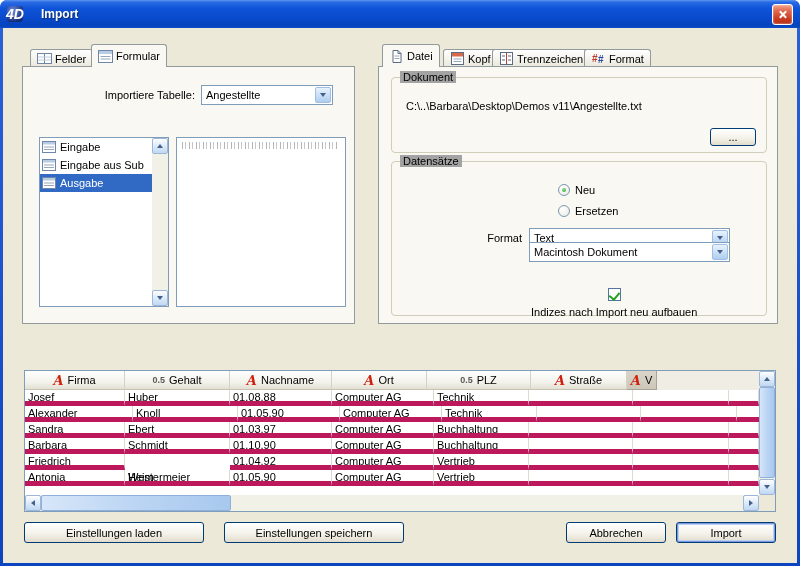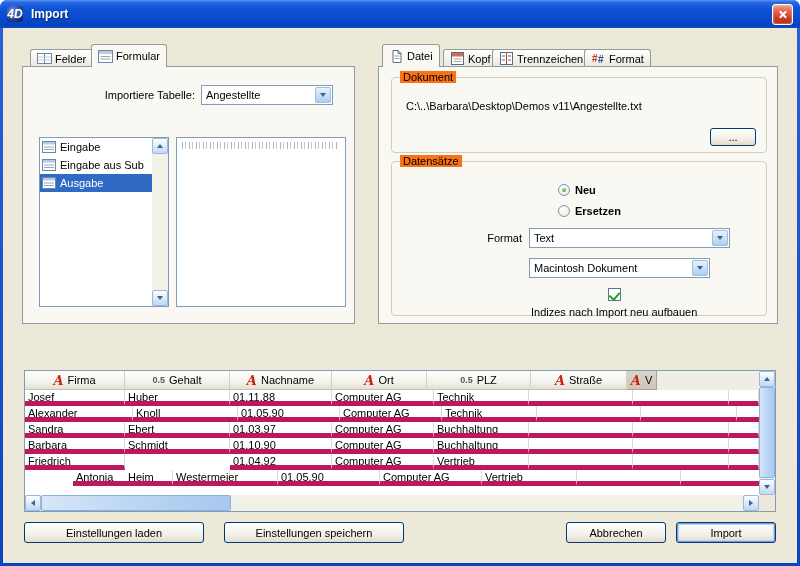--- a/index.html
+++ b/index.html
@@ -6,23 +6,23 @@
   html,body { width:800px; height:566px; }
   body { font-family:"Liberation Sans", sans-serif; font-size:11px; color:#000; background:#fff; }
 
   .window { position:relative; width:800px; height:566px;
     background:linear-gradient(180deg,#2A63D8,#0B44BE); border-radius:7px 7px 0 0; overflow:hidden; }
 
   
   .titlebar { position:absolute; left:0; top:0; width:800px; height:28px;
     background:linear-gradient(180deg,#5A96EE 0%,#2A6AE4 8%,#0E53D8 30%,#0A4ACC 65%,#0343BC 92%,#0D4FC8 100%);
     border-radius:7px 7px 0 0; display:flex; align-items:center; padding:0 7px; }
-  .app-icon { width:16px; height:16px; border-radius:3px; margin-right:8px; flex:0 0 16px;
+  .app-icon { width:16px; height:16px; border-radius:3px; margin-right:18px; flex:0 0 16px;
     background:radial-gradient(circle at 35% 30%, #6E8CE0, #122C78 75%);
-    color:#fff; font-size:12px; font-weight:bold; font-style:italic;
+    color:#fff; font-size:14px; font-weight:bold; font-style:italic;
     display:flex; align-items:center; justify-content:center; }
   .title-text { color:#fff; font-size:12px; font-weight:bold; text-shadow:1px 1px 1px #0A2C6E; flex:1; }
   .close-btn { width:21px; height:21px; border-radius:3px; border:1px solid #fff;
     background:linear-gradient(180deg,#F2A58D 0%,#E16A50 30%,#CC3D22 70%,#B02E18 100%);
     display:flex; align-items:center; justify-content:center; box-shadow:inset 0 0 2px #FFD0C0; }
   .close-x { position:relative; width:9px; height:9px; }
   .close-x::before,.close-x::after { content:""; position:absolute; left:4px; top:0; width:2px; height:9px; background:#fff; }
   .close-x::before { transform:rotate(45deg); } .close-x::after { transform:rotate(-45deg); }
 
   .client { position:absolute; left:3px; top:28px; width:794px; height:535px; background:#ECE9D8; }
@@ -68,28 +68,28 @@
   .sb-thumb { position:absolute; border:1px solid #90B0DC; border-radius:2px;
     background:linear-gradient(90deg,#D7E6F9,#BBD5F3 50%,#A8C8EE); }
 
   
   .previewbox { position:absolute; left:153px; top:70px; width:170px; height:170px; background:#fff; border:1px solid #7F9DB9; }
   .preview-marks { position:absolute; left:5px; right:6px; top:4px; height:7px; opacity:.55;
     background:repeating-linear-gradient(90deg,#777 0 1px,transparent 1px 3px,#999 3px 4px,transparent 4px 7px); }
 
   
   .groupbox { position:absolute; border:1px solid #D0CDB9; border-radius:4px; }
-  .groupbox-label { position:absolute; top:-7px; left:8px; background:#f97316; padding:0 3px; }
+  .groupbox-label { position:absolute; top:-7px; left:8px; background:#a3a3a3; padding:0 3px; }
 
   .xp-btn { position:absolute; border:1px solid #003C74; border-radius:3px;
     background:linear-gradient(180deg,#FFFFFF 0%,#F4F2EA 55%,#E2DCCD 100%);
     display:flex; align-items:center; justify-content:center; font-size:11px; cursor:default; }
   .xp-btn.default { box-shadow:inset 0 0 0 1px #7A99DF, inset 0 0 0 2px #BDCFF2; }
 
-  .radio { position:absolute; display:flex; align-items:center; gap:5px;font-weight:bold; }
+  .radio { position:absolute; display:flex; align-items:center; gap:5px; }
   .radio-circle { width:12px; height:12px; border-radius:50%; border:1px solid #7A98AF;
     background:radial-gradient(circle at 35% 30%,#FFFFFF,#E9E9E2); position:relative; flex:0 0 12px; }
   .radio-circle.on::after { content:""; position:absolute; left:3px; top:3px; width:4px; height:4px; border-radius:50%;
     background:radial-gradient(circle at 35% 30%,#8FE08F,#2DA12D); }
 
   .checkbox-row { position:absolute; display:flex; align-items:center; gap:5px;flex-direction:column; }
   .checkbox { width:13px; height:13px; border:1px solid #5575A0; background:#fff; position:relative; flex:0 0 13px; }
   .checkbox.checked::after { content:""; position:absolute; left:2.5px; top:1px; width:5px; height:8px;
     border-right:2px solid #21A121; border-bottom:2px solid #21A121; transform:rotate(40deg); }
 
@@ -265,21 +265,21 @@
         </div>
 
         <span class="lbl" style="left:80px; top:70px; width:50px; text-align:right;">Format</span>
         <div class="combo" style="left:137px; top:66px; width:201px;">
           <span class="combo-value">Text</span>
           <span class="combo-btn">
               <span class="tri-down"></span>
             </span>
         </div>
 
-        <div class="combo" style="left:137px; top:96px; width:181px;">
+        <div class="combo" style="left:137px; top:80px; width:201px;">
           <span class="combo-value">Macintosh Dokument</span>
           <span class="combo-btn">
               <span class="tri-down"></span>
             </span>
         </div>
 
         <div class="checkbox-row" style="left:139px; top:126px;">
           <span class="checkbox checked"></span>
           <span>Indizes nach Import neu aufbauen</span>
         </div>
@@ -314,21 +314,21 @@
           </div>
           <div class="th pressed" style="width: 30px;">
             <span class="icon-alpha">A</span>
             <span class="clabel">V</span>
           </div>
         </div>
       <div class="tbl-body">
           <div class="tr">
             <div class="td" style="width: 100px;">Josef</div>
             <div class="td" style="width: 105px;">Huber</div>
-            <div class="td" style="width: 102px;">01.11.88</div>
+            <div class="td" style="width: 102px;">01.08.88</div>
             <div class="td" style="width: 102px;">Computer AG</div>
             <div class="td" style="width: 95px;">Technik</div>
             <div class="td" style="width: 104px;"></div>
             <div class="td" style="width: 96px;"></div>
             <div class="td" style="width: 30px;"></div>
           </div>
           <div class="tr">
             <div class="td" style="width: 108px;">Alexander</div>
             <div class="td" style="width: 105px;">Knoll</div>
             <div class="td" style="width: 102px;">01.05.90</div>
@@ -362,21 +362,21 @@
             <div class="td" style="width: 100px;">Friedrich</div>
             <div class="td" style="width: 105px; margin-top: 16px;">Heim</div>
             <div class="td" style="width: 102px;">01.04.92</div>
             <div class="td" style="width: 102px;">Computer AG</div>
             <div class="td" style="width: 95px;">Vertrieb</div>
             <div class="td" style="width: 104px;"></div>
             <div class="td" style="width: 96px;"></div>
             <div class="td" style="width: 30px;"></div>
           </div>
           <div class="tr">
-            <div class="td" style="width: 100px; margin-left: 48px;">Antonia</div>
+            <div class="td" style="width: 100px;">Antonia</div>
             <div class="td" style="width: 105px;">Westermeier</div>
             <div class="td" style="width: 102px;">01.05.90</div>
             <div class="td" style="width: 102px;">Computer AG</div>
             <div class="td" style="width: 95px;">Vertrieb</div>
             <div class="td" style="width: 104px;"></div>
             <div class="td" style="width: 96px;"></div>
             <div class="td" style="width: 30px;"></div>
           </div>
         </div>
 

